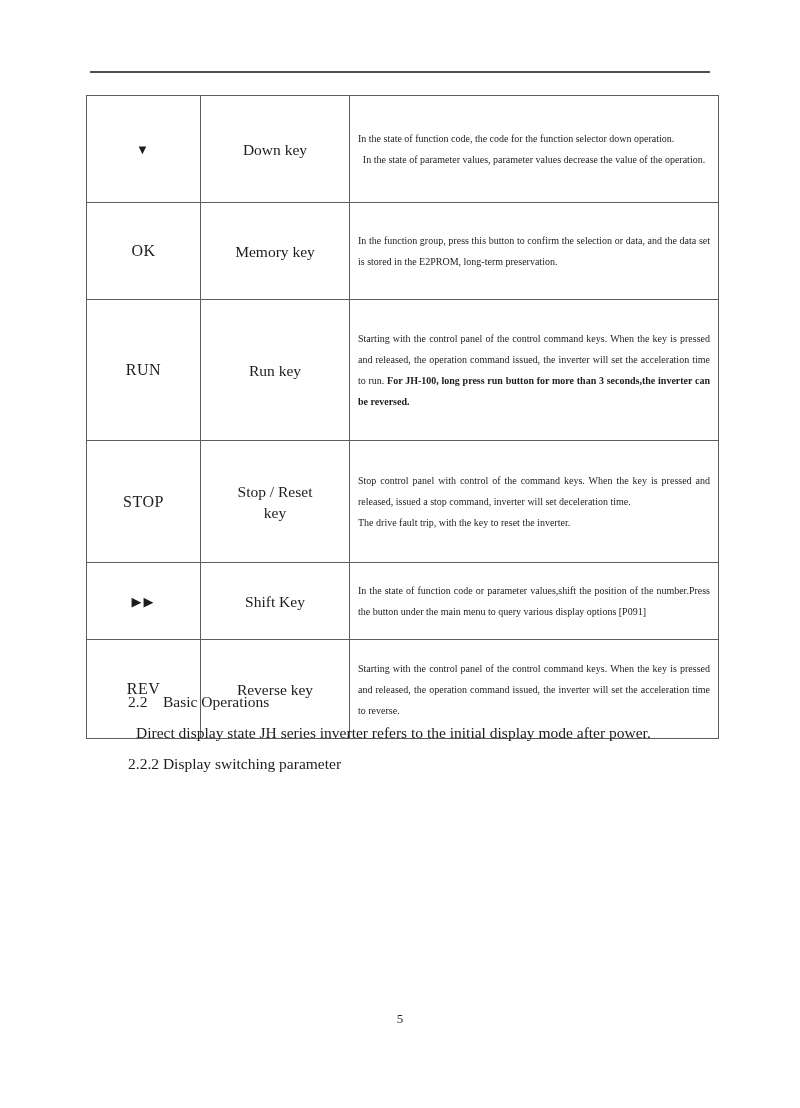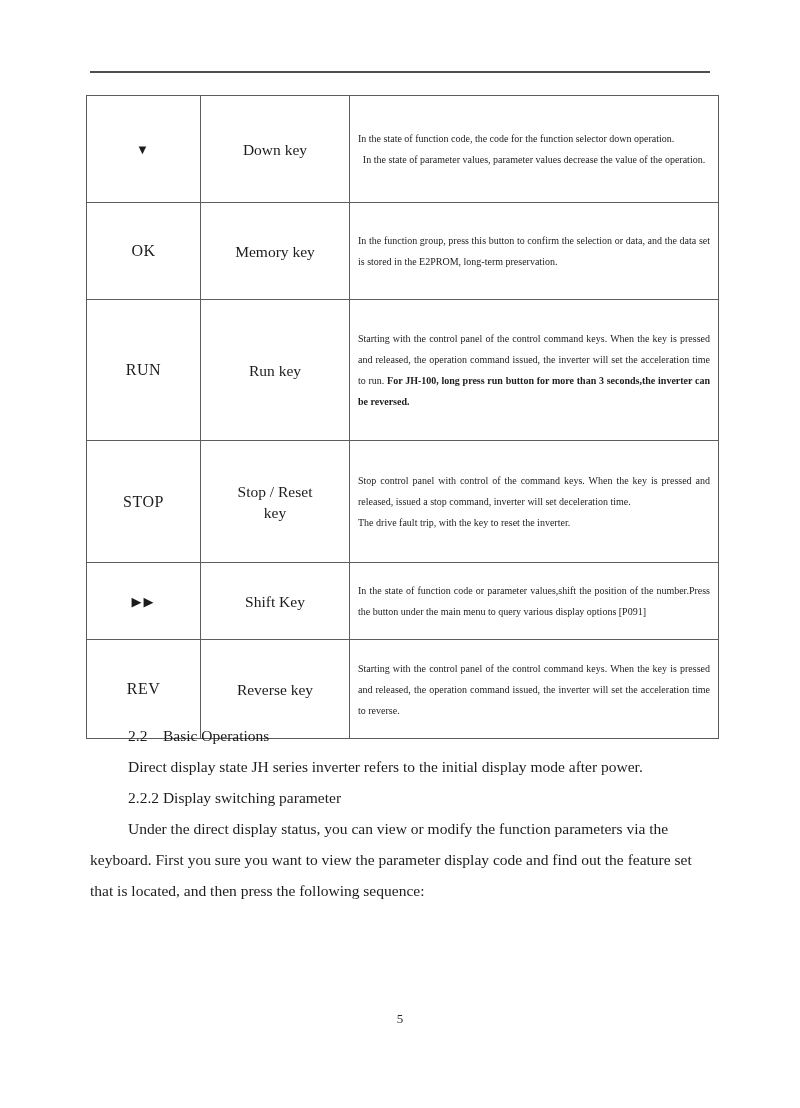--- a/index.html
+++ b/index.html
@@ -68,34 +68,35 @@
   .r1 td { height: 96px; }
   .r2 td { height: 86px; }
   .r3 td { height: 130px; }
   .r4 td { height: 111px; }
   .r5 td { height: 66px; }
   .r6 td { height: 88px; }
 
   .body-text {
     position: absolute;
     left: 90px;
-    top: 720px;
+    top: 686px;
     width: 624px;
     font-size: 15.5px;
     line-height: 31px;
   }
   .body-text .heading,
   .body-text .para {
     margin: 0;
   }
   .body-text .lead-indent {
     padding-left: 38px;
   }
   .body-text .para.first-indent {
     text-indent: 38px;
+    margin-left: 8px;
   }
   .hnum {
     display: inline-block;
     width: 35px;
   }
   .page-number {
     position: absolute;
     left: 0;
     top: 1011px;
     width: 800px;
@@ -164,18 +165,17 @@
           <div class="p">Starting with the control panel of the control command keys. When the key is pressed and released, the operation command issued, the inverter will set the acceleration time to reverse.</div>
         </td>
       </tr>
     </tbody>
   </table>
 
   <div class="body-text">
     <div class="heading lead-indent"><span class="hnum">2.2</span><span>Basic Operations</span></div>
     <div class="para first-indent">Direct display state JH series inverter refers to the initial display mode after power.</div>
     <div class="heading lead-indent">2.2.2 Display switching parameter</div>
-    <div class="para first-indent">Under the direct display status, you can view or modify the function parameters via the keyboard. First you sure you want to view the parameter display code and find out the feature set that is located, and then press the following sequence:</div>
   </div>
 
   <div class="page-number">5</div>
 
 </div>
 
 </body></html>

